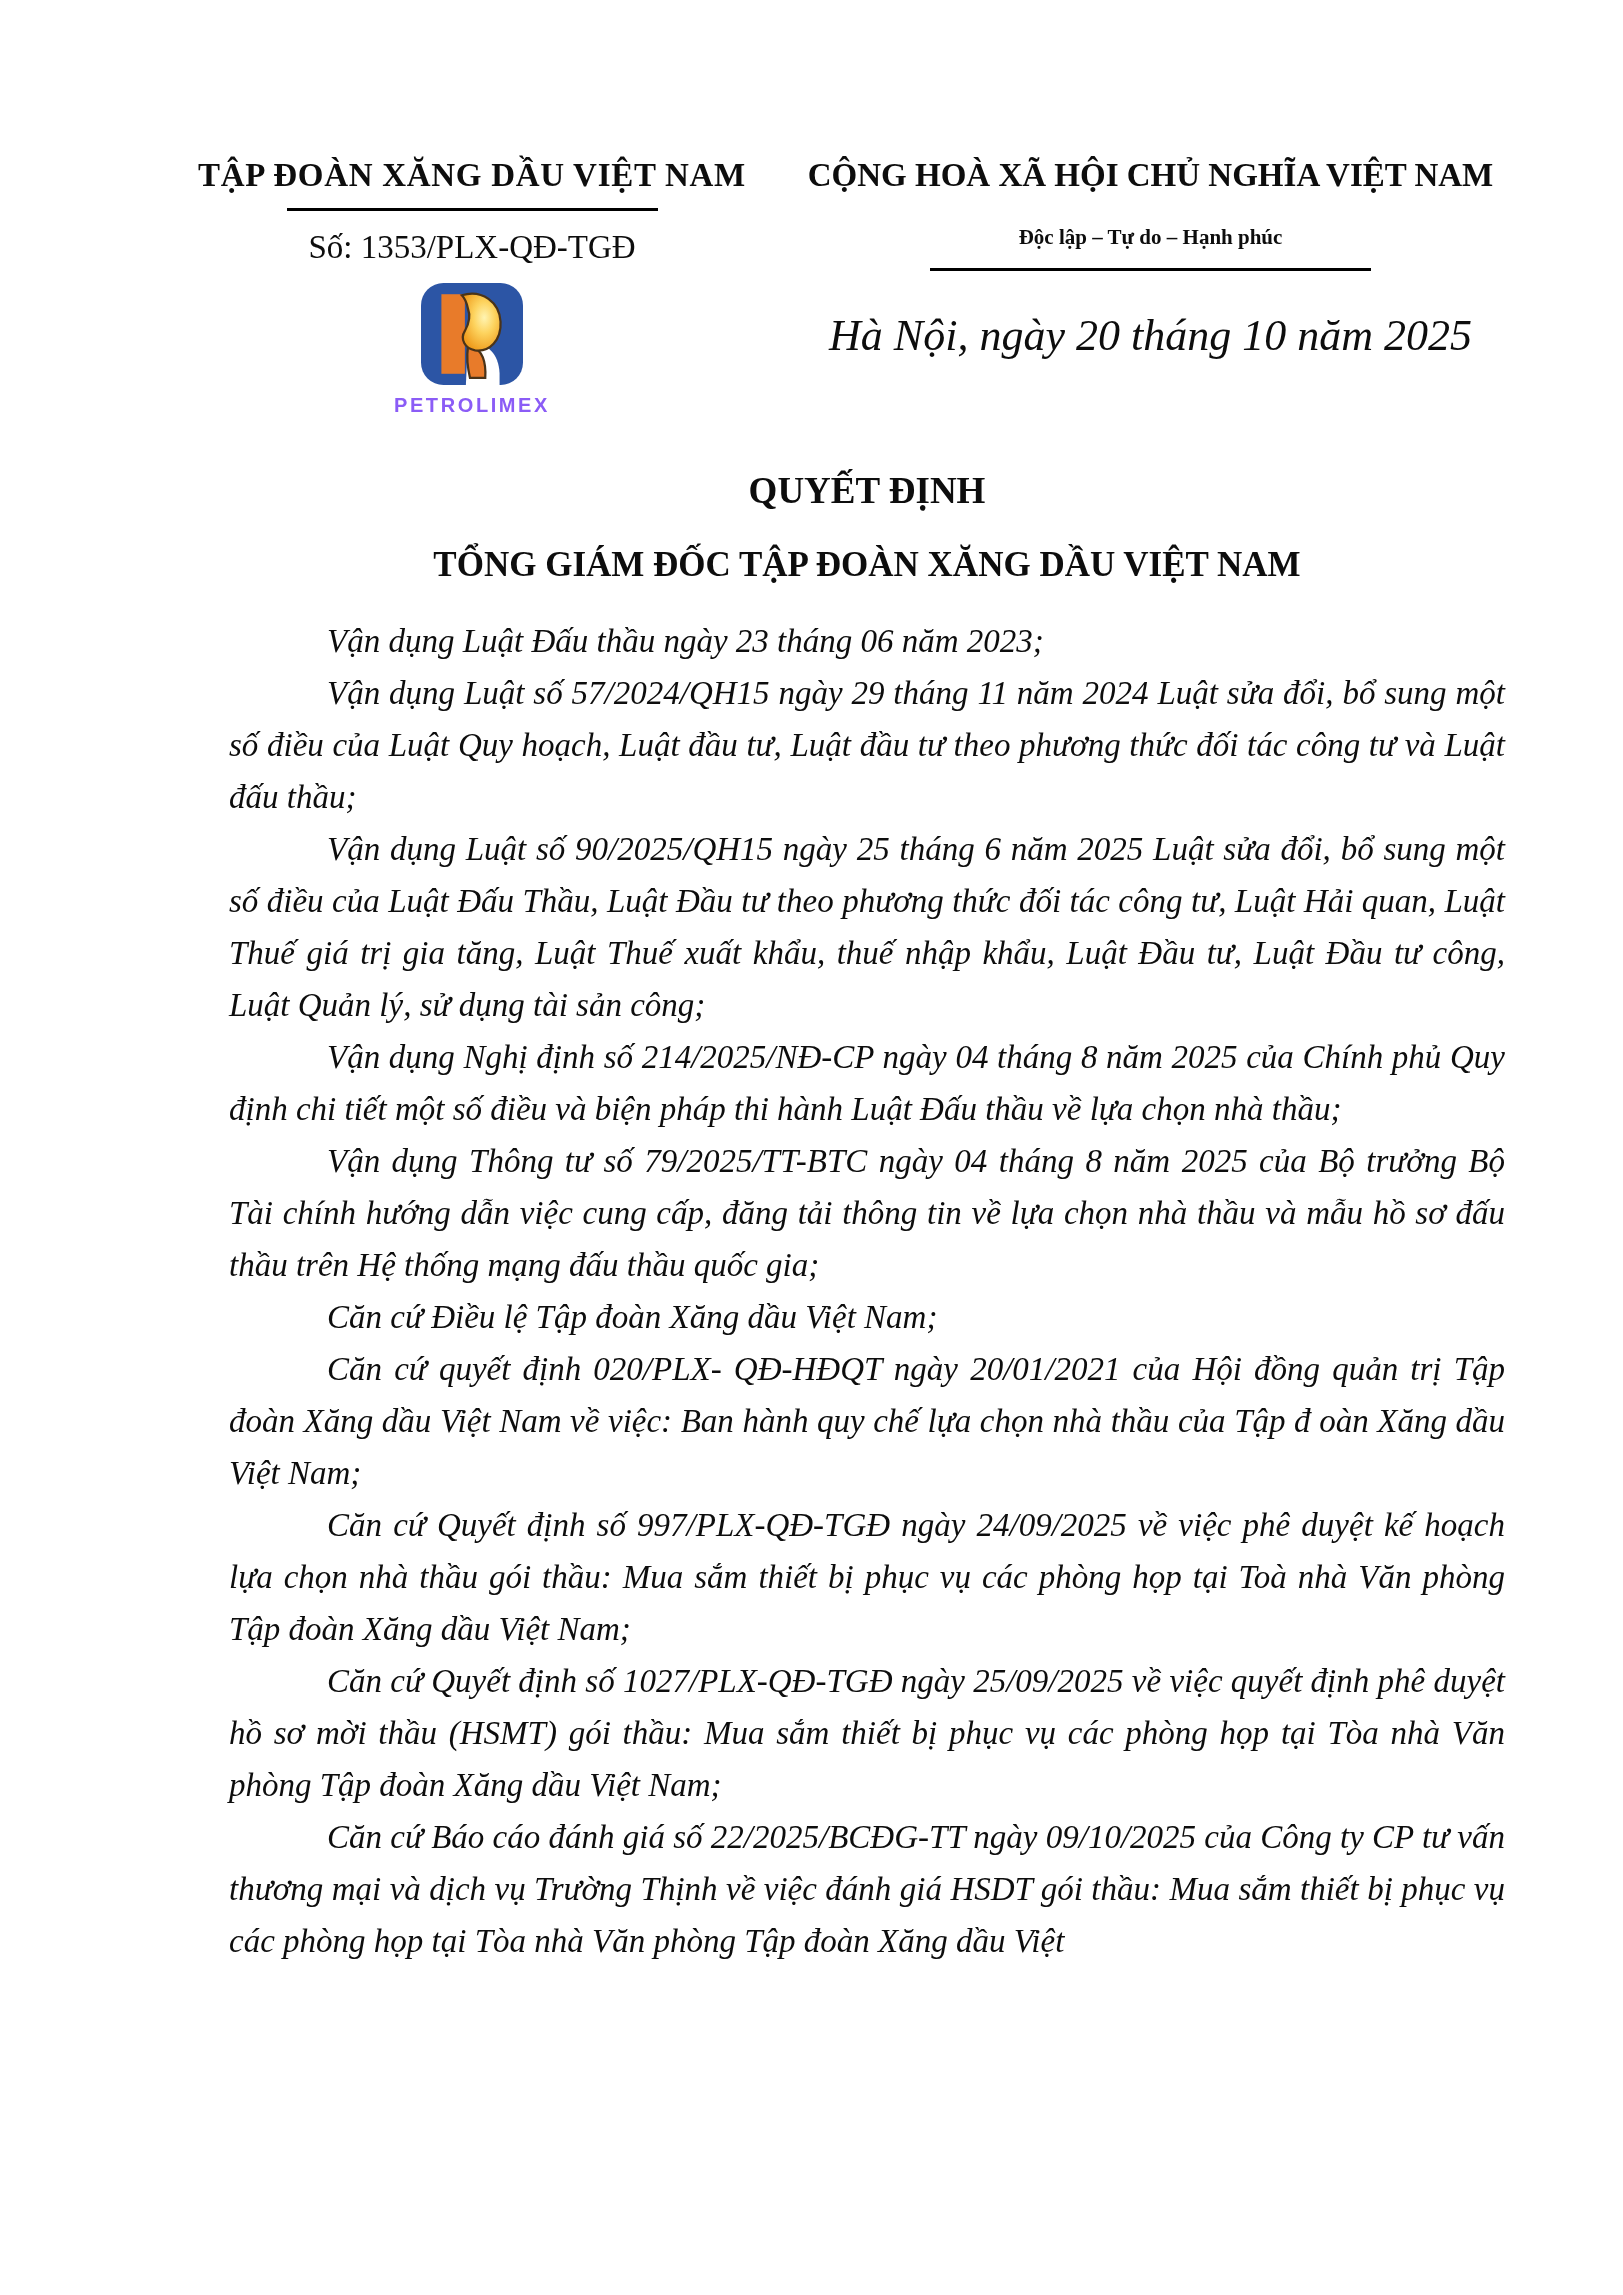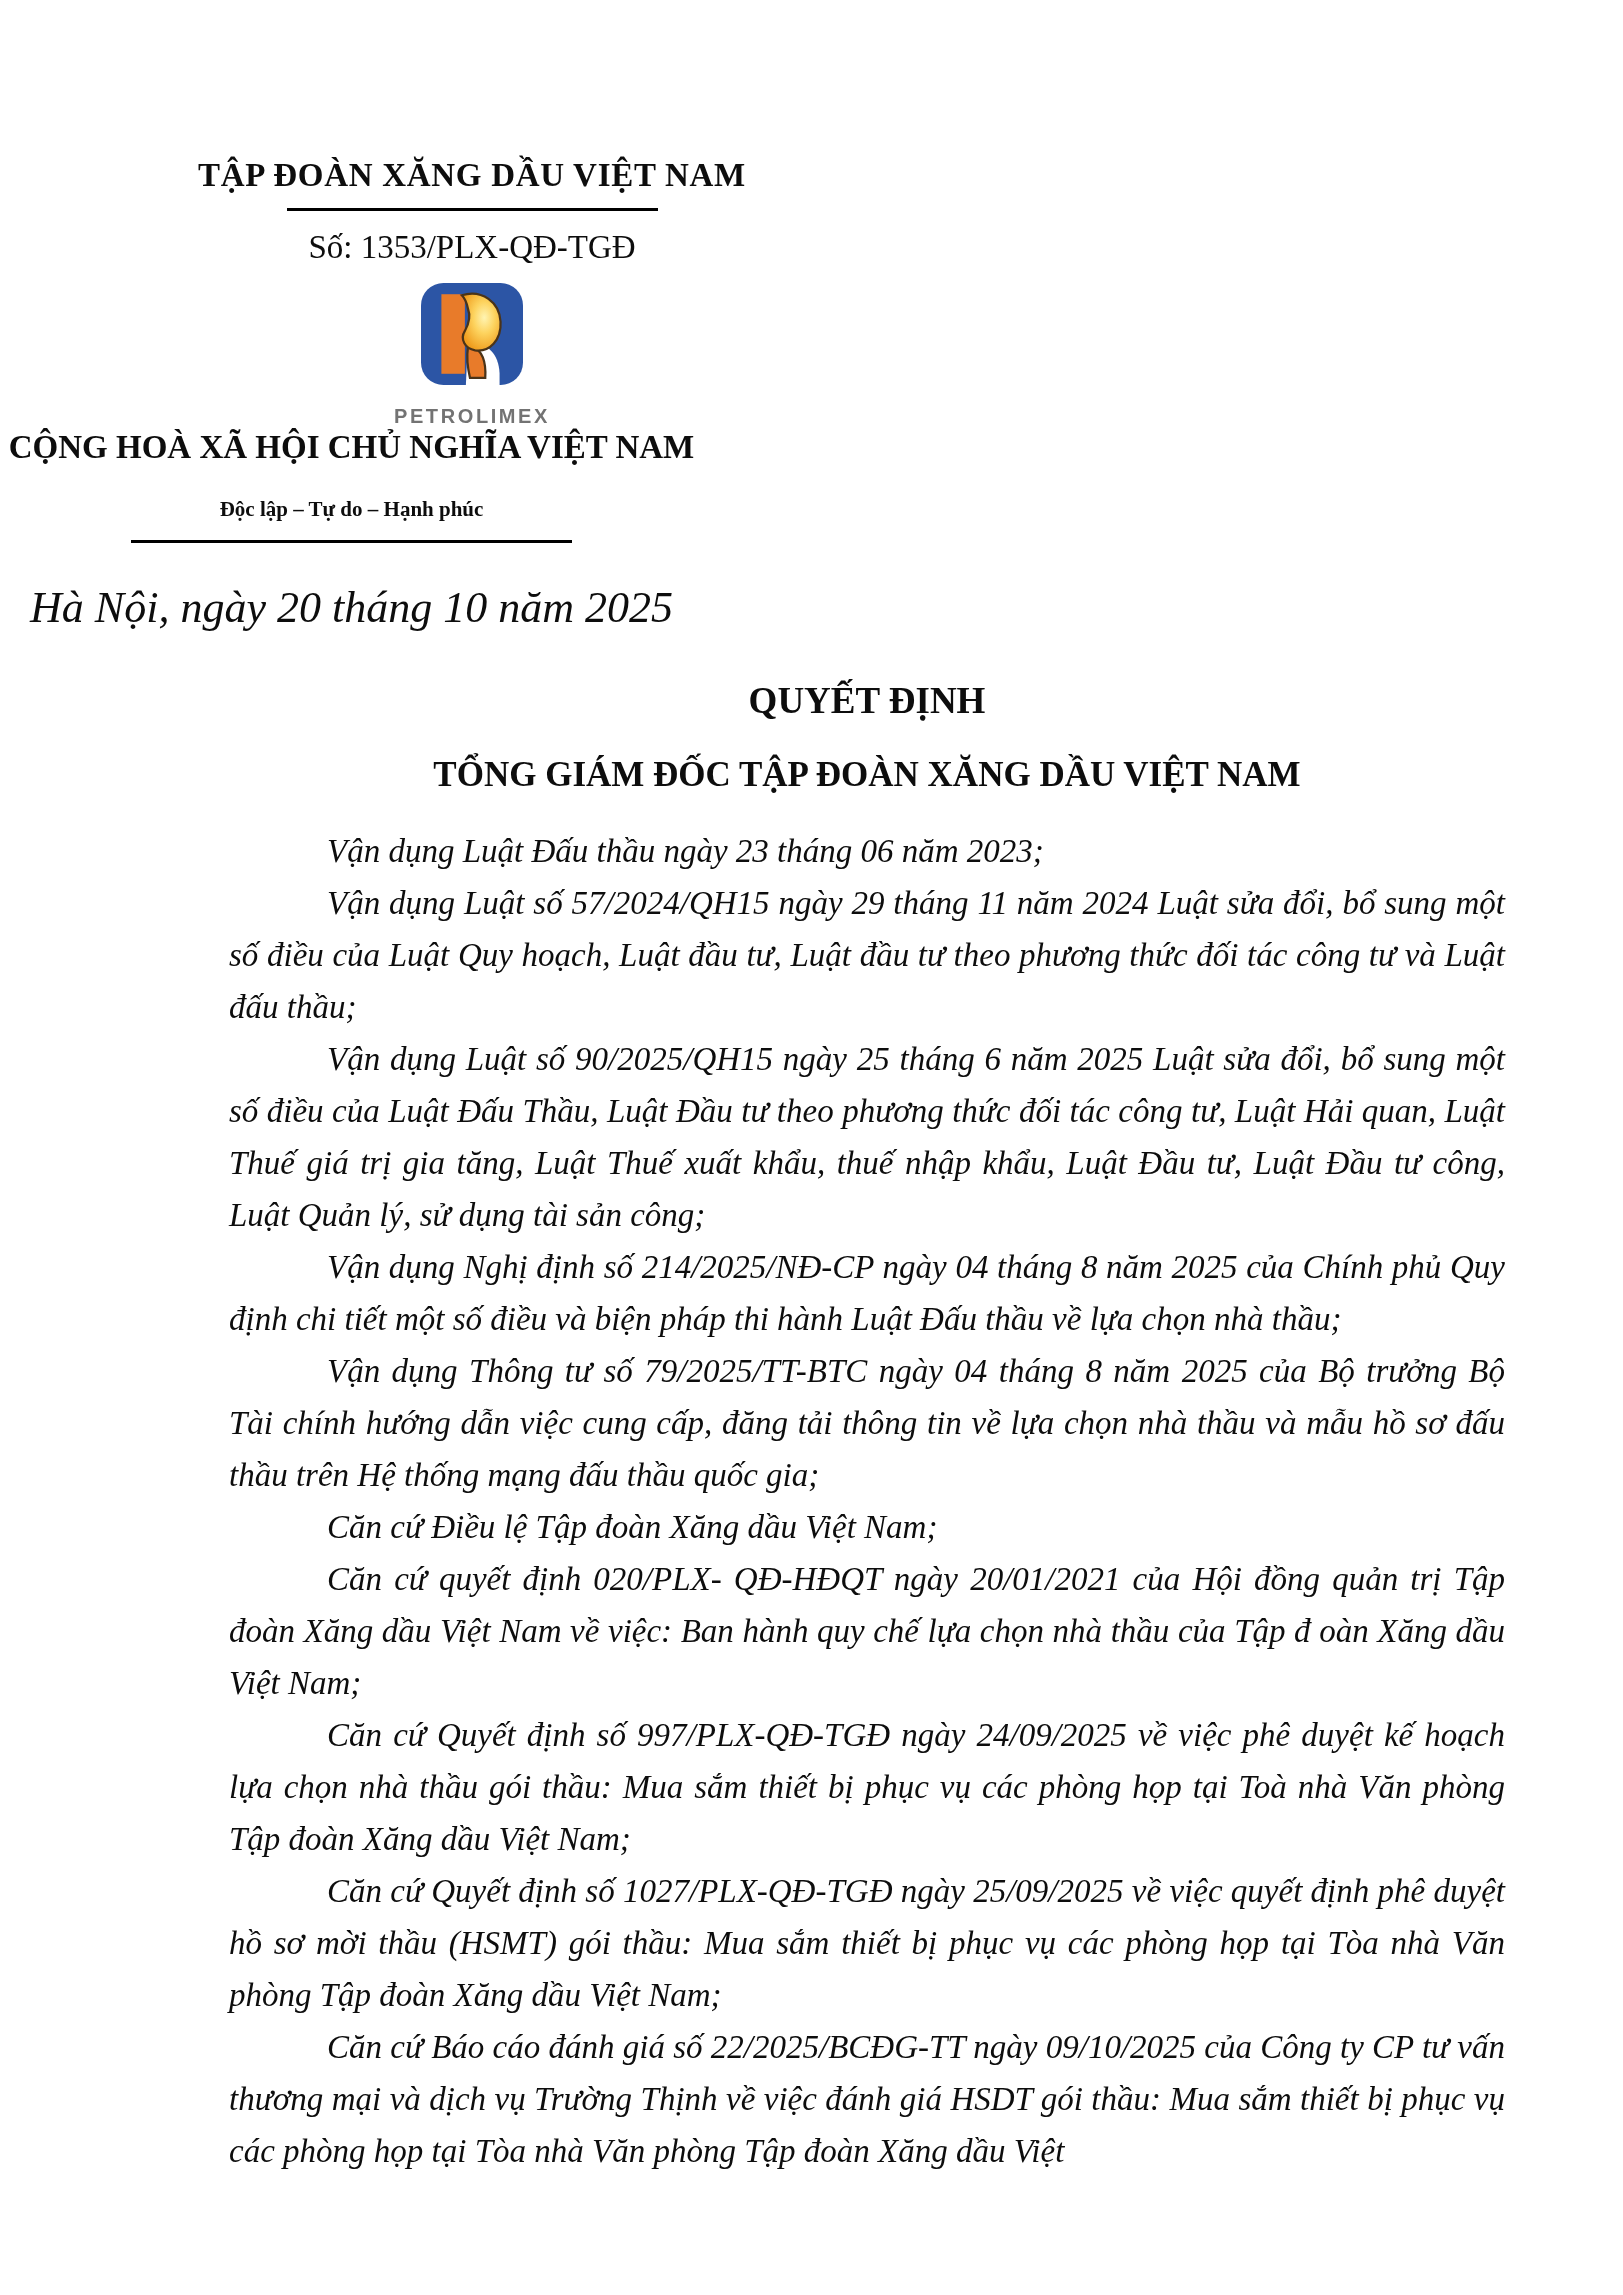--- a/index.html
+++ b/index.html
@@ -9,38 +9,38 @@
     width: 1623px;
     height: 2295px;
     margin: 0 auto;
     background: #ffffff;
     color: #0d0d0d;
     font-family: "Liberation Serif", "DejaVu Serif", serif;
     overflow: hidden;
   }
 
   
-  .header { display: flex; align-items: flex-start; padding-top: 156px; flex-direction: column; }
+  .header { display: flex; align-items: flex-start; padding-top: 156px; }
   .h-left  { margin-left: 145px; width: 654px; text-align: center; flex: 0 0 auto; }
   .h-right { width: 703px; text-align: center; flex: 0 0 auto; }
 
   .org-name {
     font-weight: bold; font-size: 33px; line-height: 39px; letter-spacing: 0.7px;
   }
   .rule-left {
     width: 371px; height: 0; border-bottom: 3.3px solid #000;
     margin: 13px auto 0 auto;
   }
   .doc-number { font-size: 33px; line-height: 38px; margin-top: 17px; }
 
   .logo-wrap { margin-top: 17px; }
   .logo-svg { width: 102px; height: 102px; display: block; margin: 0 auto; }
   .logo-caption {
-    margin-top: 20px;
-    color: #737373; font-weight: bold; font-size: 20px; letter-spacing: 2.6px;
+    margin-top: 9px;
+    color: #8b5cf6; font-weight: bold; font-size: 20px; letter-spacing: 2.6px;
     font-family: "Liberation Sans", "DejaVu Sans", sans-serif;
   }
 
   .national-title { font-weight: bold; font-size: 33px; line-height: 39px; }
   .motto { font-weight: bold; font-size: 21px; line-height: 39px; margin-top: 23px; }
   .rule-right {
     width: 441px; height: 0; border-bottom: 3.9px solid #000;
     margin: 10.5px auto 0 auto;
   }
   .place-date { font-style: italic; font-size: 44px; line-height: 39px; margin-top: 45px; }

